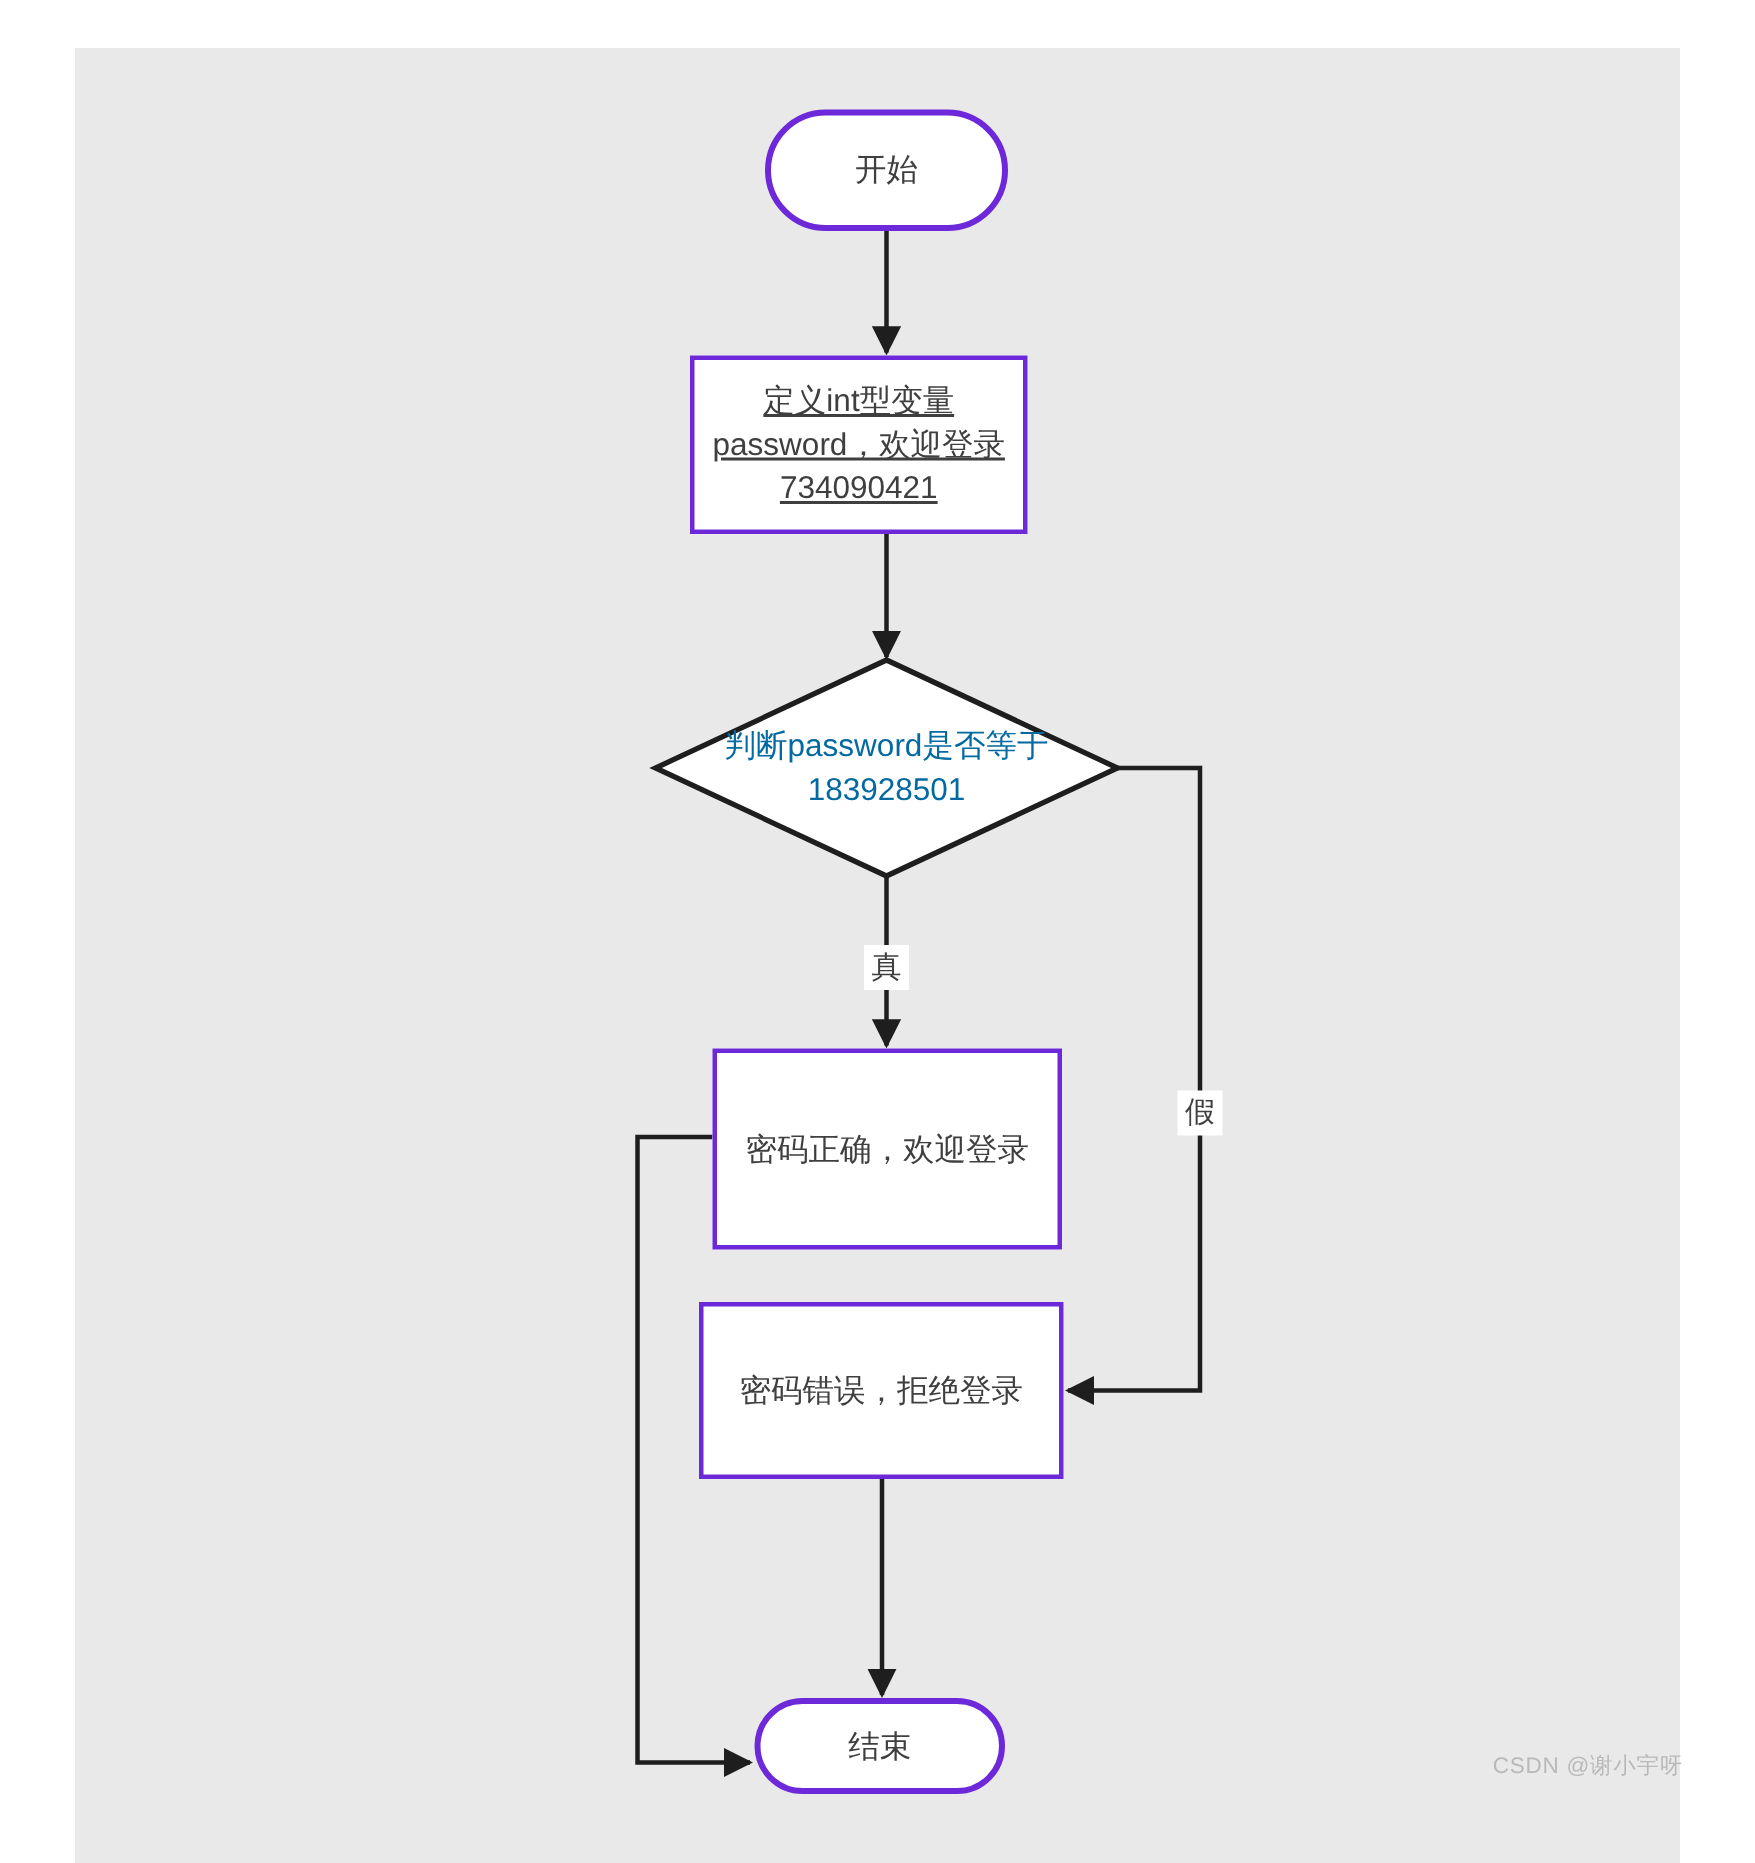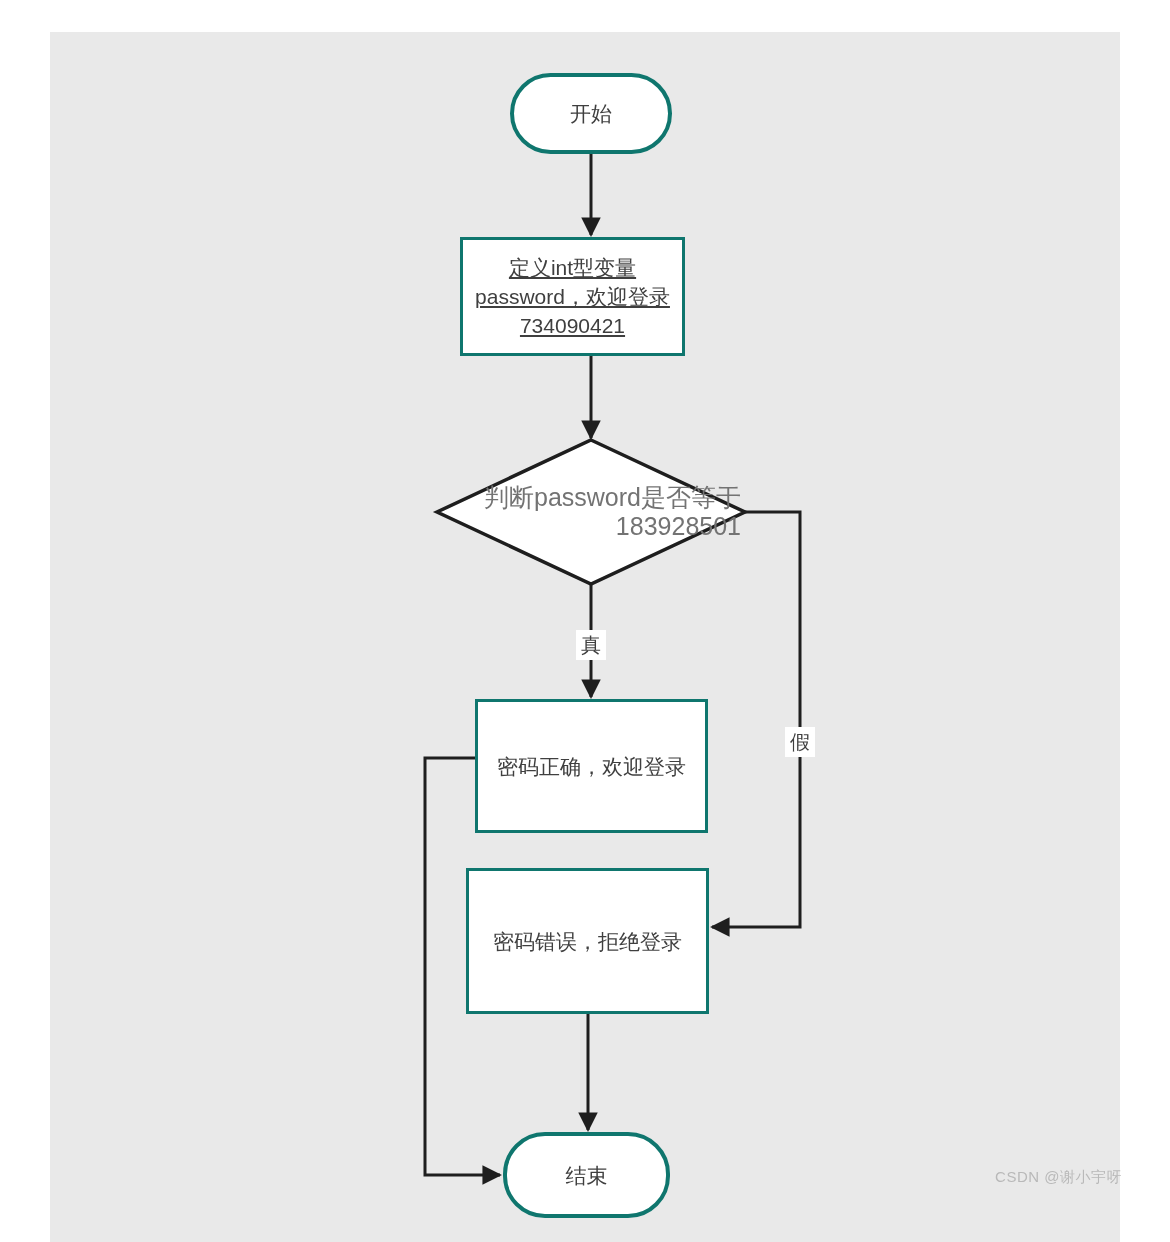--- a/index.html
+++ b/index.html
@@ -16,40 +16,40 @@
     width: 1070px; height: 1210px;
     background: #e9e9e9;
   }
   .canvas svg {
     position: absolute;
     left: 0; top: 0;
   }
   .node {
     position: absolute;
     background: #ffffff;
-    border: 3px solid #0f766e;
+    border: 3px solid #6d28d9;
     color: #3f3f3f;
     font-size: 21px;
     line-height: 29px;
     display: flex;
     flex-direction: column;
     align-items: center;
     justify-content: center;
     text-align: center;
   }
   .terminator {
     border-radius: 42px;
     border-width: 4px;
   }
   .diamond-text {
     position: absolute;
-    color: #737373;
-    font-size: 25px;
+    color: #0369a1;
+    font-size: 21px;
     line-height: 29px;
-    text-align: right;
+    text-align: center;
     background: transparent;
     border: none;
   }
   .edge-label {
     position: absolute;
     transform: translate(-50%, -50%);
     background: #ffffff;
     color: #3f3f3f;
     font-size: 20px;
     line-height: 24px;
@@ -107,23 +107,23 @@
   </div>
 
   <div class="edge-label" style="left:541px; top:613px;">真</div>
 
   <div class="edge-label" style="left:750px; top:710px;">假</div>
 
   <div class="node" style="left:425px; top:667px; width:233px; height:134px;">
     <div>密码正确，欢迎登录</div>
   </div>
 
-  <div class="node" style="left:416px; top:836px; width:243px; height:146px;">
+  <div class="node" style="left:416px; top:836px; width:243px; height:118px;">
     <div>密码错误，拒绝登录</div>
   </div>
 
-  <div class="node terminator" style="left:453px; top:1100px; width:167px; height:86px;">
+  <div class="node terminator" style="left:453px; top:1100px; width:167px; height:64px;">
     <div>结束</div>
   </div>
 
 </div>
 
 <div class="watermark">CSDN @谢小宇呀</div>
 
 </body></html>

